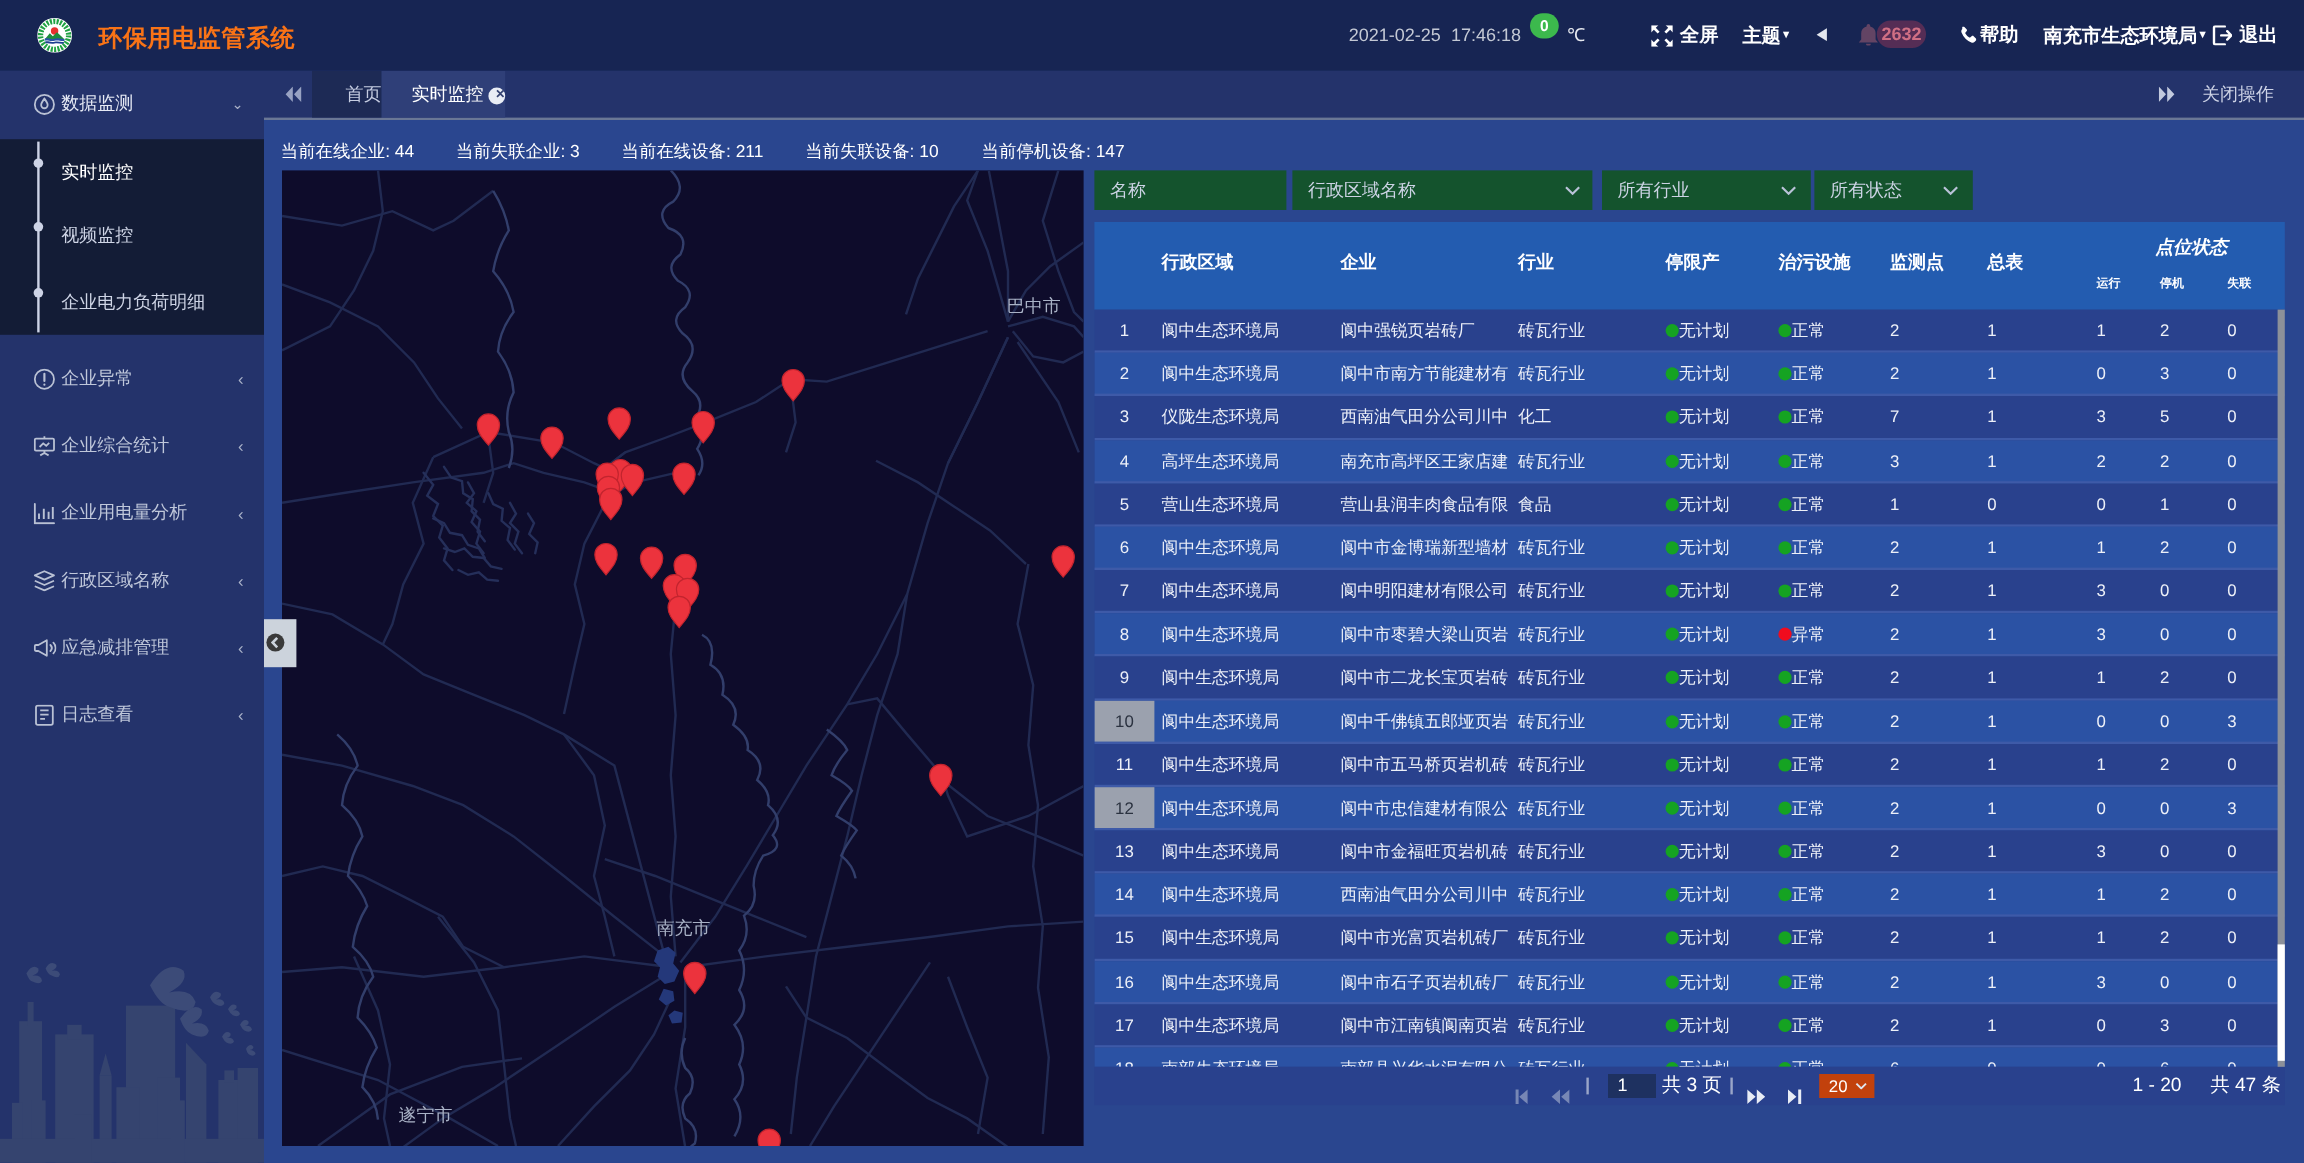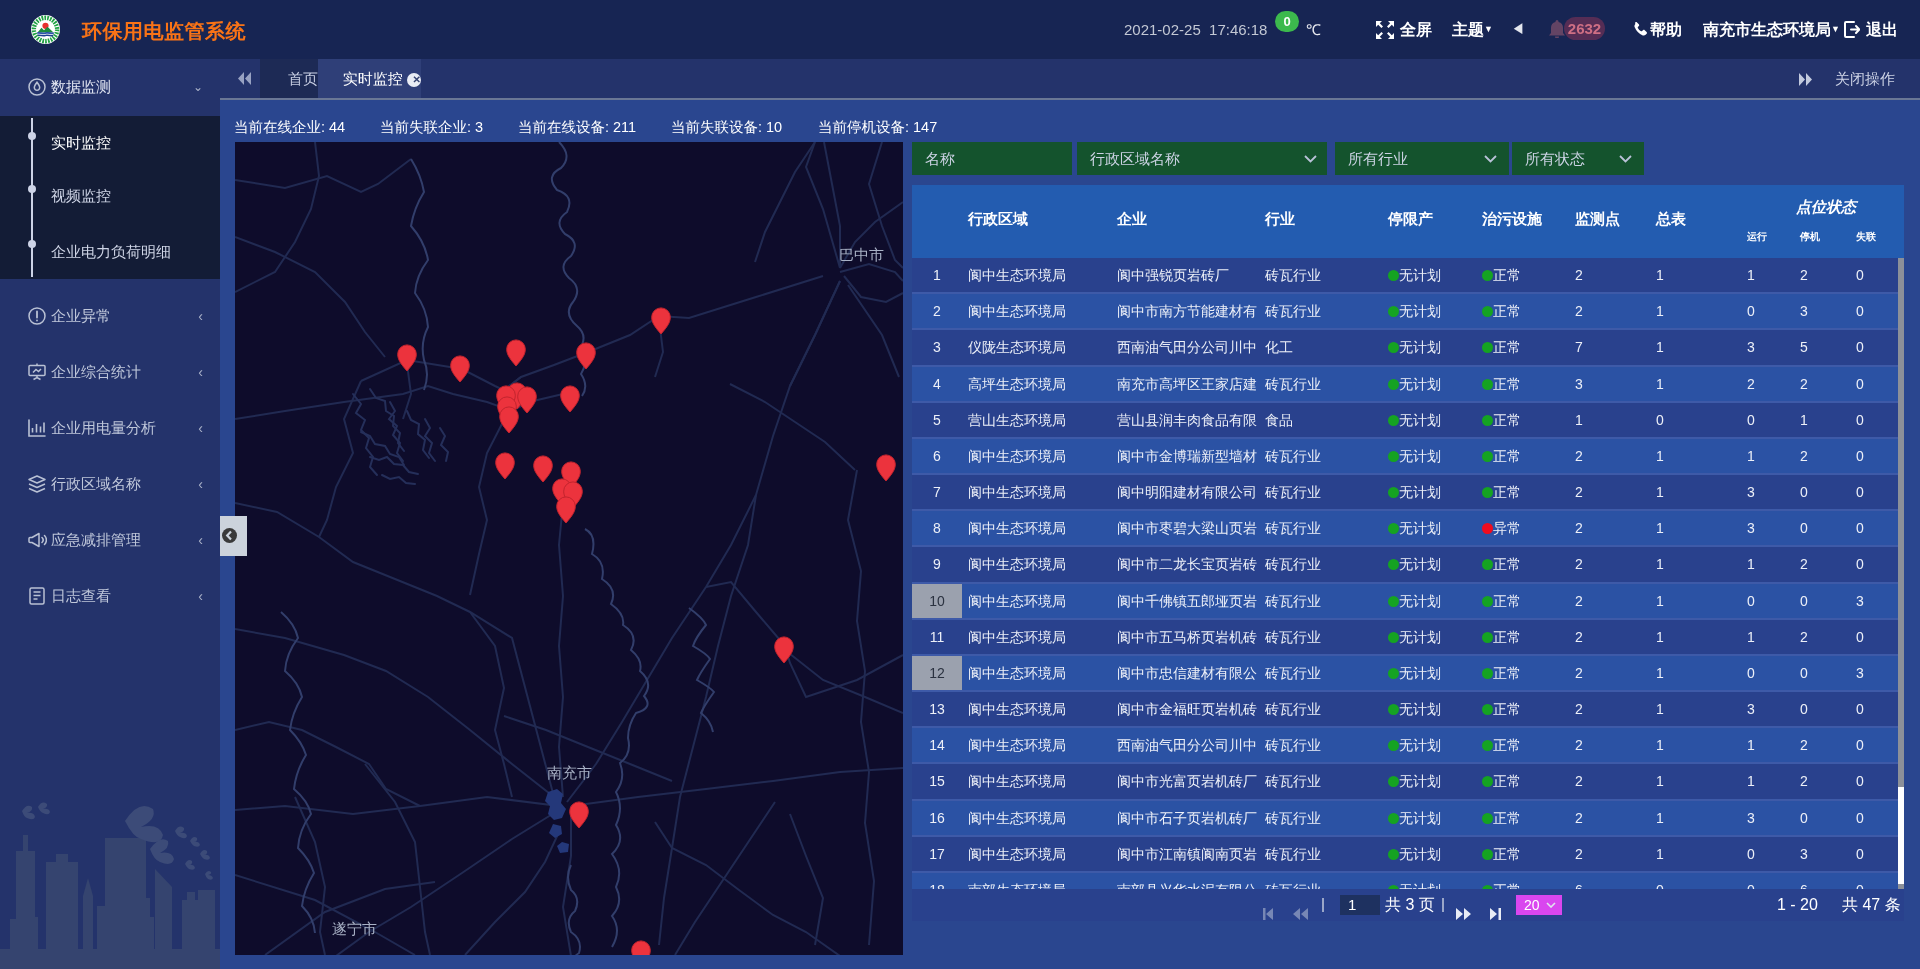--- a/index.html
+++ b/index.html
@@ -600,21 +600,21 @@
     <div class="pi" style="left:410px;top:9px;width:2px;height:14px;background:#9aa6c8;"></div>
     <div class="pi" style="left:428px;top:6px;width:40px;height:20px;background:#1e3160;line-height:20px;padding-left:8px;font-size:15px;">1</div>
     <div class="pi" style="left:473px;">共 3 页</div>
     <div class="pi" style="left:530px;top:9px;width:2px;height:14px;background:#9aa6c8;"></div>
     <svg class="pi" style="left:544px;top:9px" width="16" height="14" viewBox="0 0 16 14" fill="#e8ecf5">
         <path d="M0 1l7 6-7 6zM8 1l7 6-7 6z"></path>
       </svg>
     <svg class="pi" style="left:577px;top:9px" width="14" height="14" viewBox="0 0 14 14" fill="#e8ecf5">
         <path d="M1 1l7 6-7 6zM9.5 1H12v12H9.5z"></path>
       </svg>
-    <div class="pi" style="left:604px;top:6px;width:46px;height:20px;background:#d946ef;line-height:20px;font-size:14px;padding-left:8px;">20 <svg style="position:absolute;right:6px;top:7px" width="10" height="6" viewBox="0 0 10 6" fill="none">
+    <div class="pi" style="left:604px;top:6px;width:46px;height:20px;background:#c2410c;line-height:20px;font-size:14px;padding-left:8px;">20 <svg style="position:absolute;right:6px;top:7px" width="10" height="6" viewBox="0 0 10 6" fill="none">
           <path d="M1 1l4 4 4-4" stroke="#dfe4ee" stroke-width="1.6"></path>
         </svg></div>
     <div class="pi" style="left:865px;">1 - 20</div>
     <div class="pi" style="left:930px;">共 47 条</div>
   </div>
 </div>
 <div id="scrollbar">
     <div id="sthumb"></div>
   </div>
 

